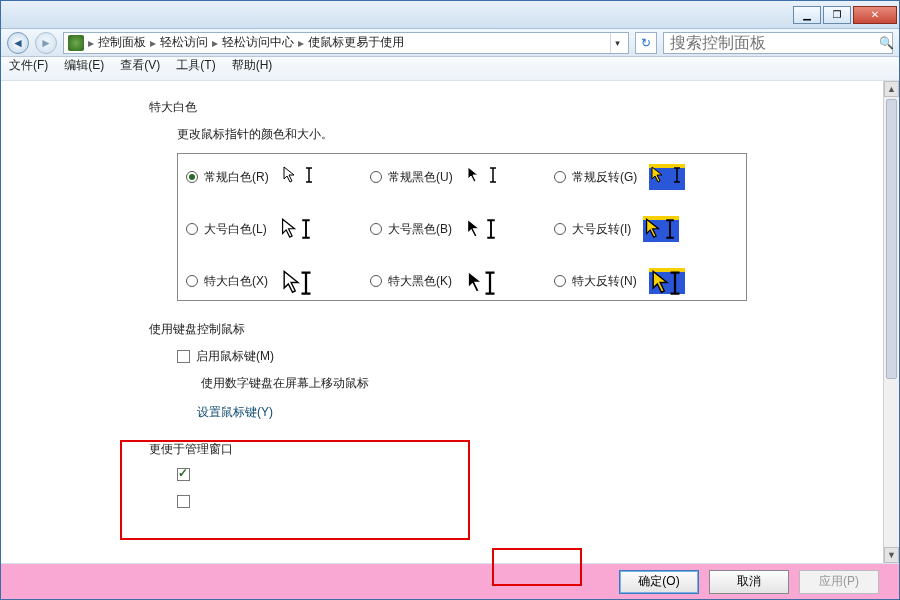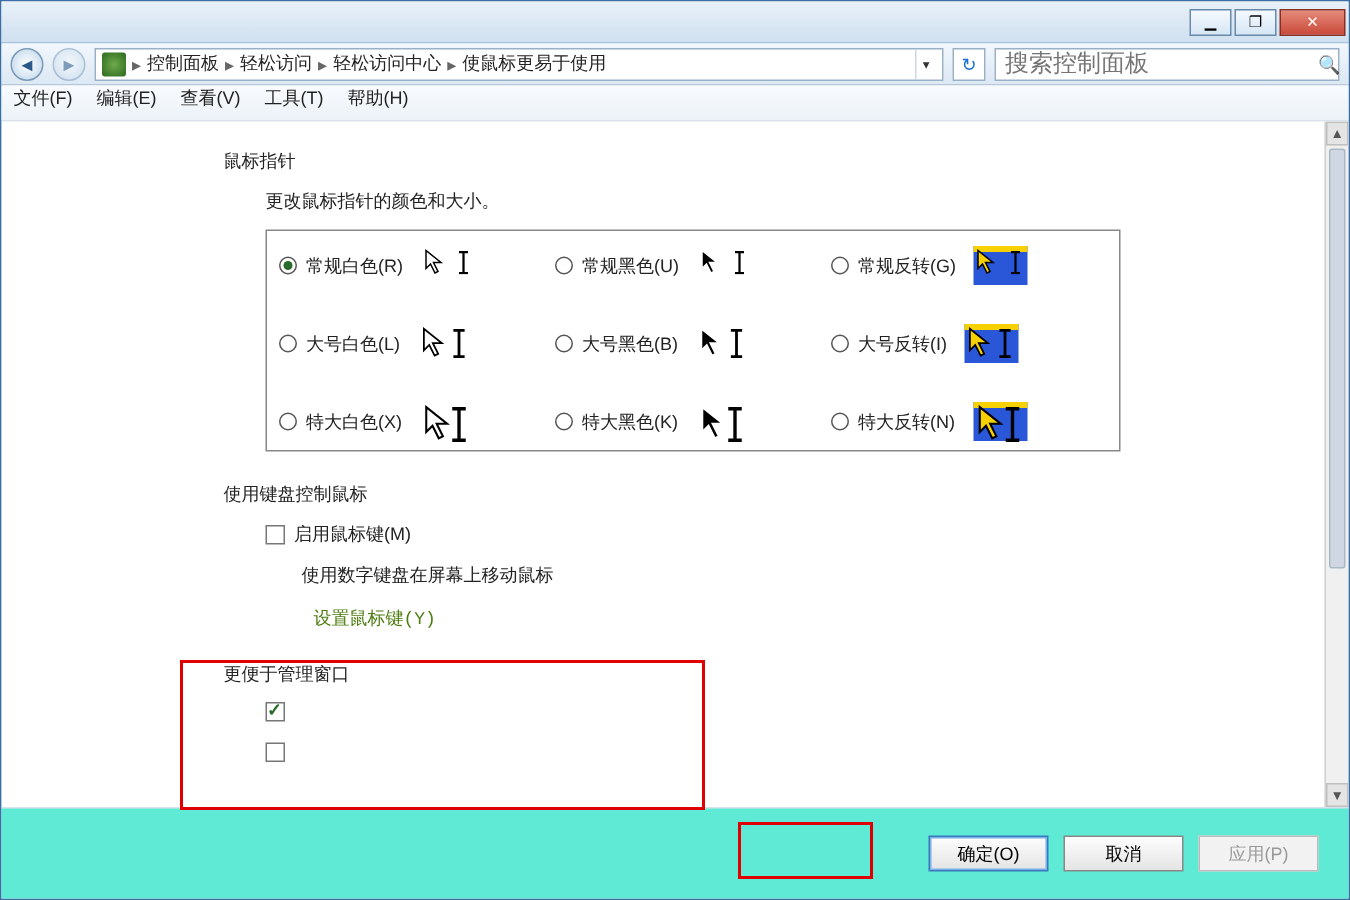--- a/index.html
+++ b/index.html
@@ -249,43 +249,43 @@
   .checkbox.checked::after {
     content: "✓";
     position: absolute;
     top: -3px;
     left: 0;
     font-size: 12px;
     color: #2a6a2a;
     font-weight: bold;
   }
   .indent-text { margin-left: 52px; margin-top: 10px; }
-  .link { color: #4d7c0f; margin-left: 60px; margin-top: 12px; display: inline-block; cursor: pointer; font-family: Liberation Mono, monospace; }
+  .link { color: #0c4a6e; margin-left: 48px; margin-top: 12px; display: inline-block; cursor: pointer; }
   .redbox1 {
     position: absolute;
     border: 2px solid #e00000;
     left: 120px;
     top: 440px;
     width: 350px;
     height: 100px;
     pointer-events: none;
   }
   .redbox2 {
     position: absolute;
     border: 2px solid #e00000;
     left: 492px;
     top: 548px;
     width: 90px;
     height: 38px;
     pointer-events: none;
   }
   .button-row {
-    height: 61px;
+    height: 36px;
     border-top: 1px solid #d8e2ec;
-    background: #5eead4;
+    background: #f9a8d4;
     display: flex;
     align-items: center;
     justify-content: flex-end;
     padding-right: 20px;
     gap: 10px;
   }
   .win-btn {
     min-width: 80px;
     height: 24px;
     border: 1px solid #888;
@@ -342,21 +342,21 @@
     <span class="menu-item">文件(F)</span>
     <span class="menu-item">编辑(E)</span>
     <span class="menu-item">查看(V)</span>
     <span class="menu-item">工具(T)</span>
     <span class="menu-item">帮助(H)</span>
   </div>
 
   <div class="content-wrap">
     <div class="content">
 
-      <div class="sec-title">鼠标指针</div>
+      <div class="sec-title">特大白色</div>
       <div class="sec-sub">更改鼠标指针的颜色和大小。</div>
 
       <div class="pointer-box">
         <div class="pointer-grid" id="pointer-grid">
             <div class="pointer-opt">
     <div class="radio checked"></div>
     <span class="opt-label">常规白色(R)</span>
     <div class="cursor-prev ">
       <svg class="arrowptr" width="14" height="18" viewBox="0 0 14 18">
     <path d="M1 1 L1 13 L4 10 L7 16 L9 15 L6 9 L11 9 Z" fill="#fff" stroke="#000" stroke-width="1"></path>

